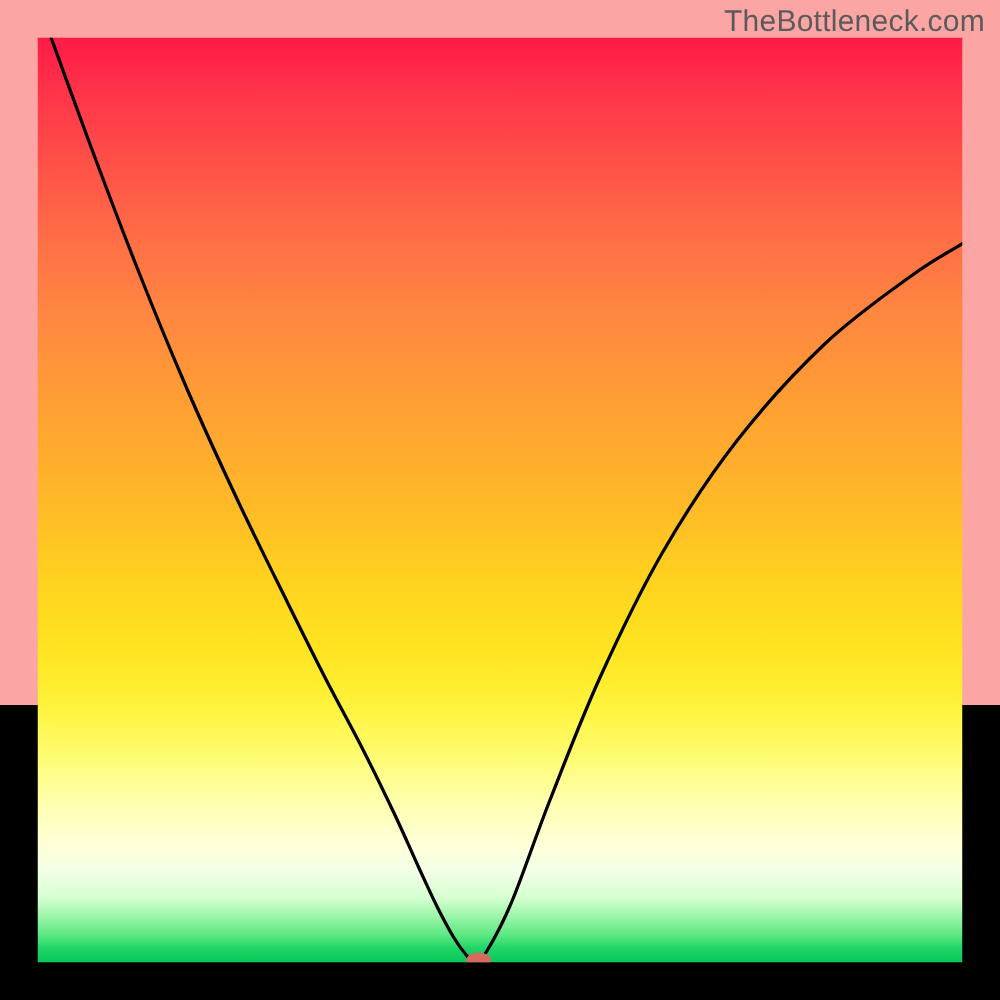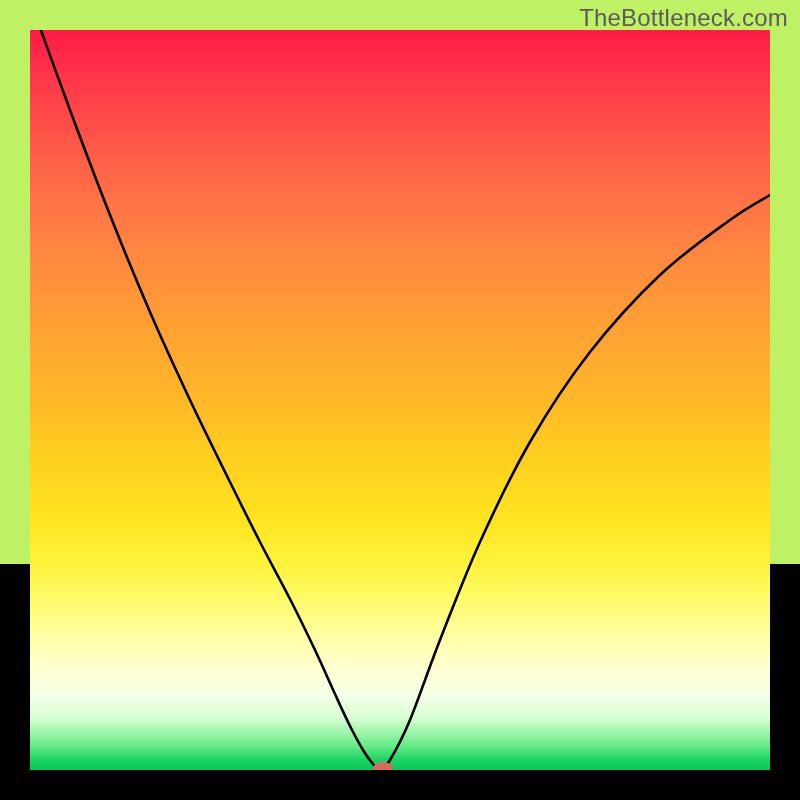--- a/index.html
+++ b/index.html
@@ -8,21 +8,21 @@
     width: 800px;
     height: 800px;
     background: #000;
     overflow: hidden;
     font-family: Arial, Helvetica, sans-serif;
   }
   .frame {
     position: relative;
     width: 800px;
     height: 564px;
-    background: #bef264;
+    background: #fca5a5;
   }
   .watermark {
     position: absolute;
     top: 4px;
     right: 12px;
     font-size: 24px;
     font-weight: 500;
     color: #5b5b5b;
     letter-spacing: 0.2px;
     z-index: 10;

